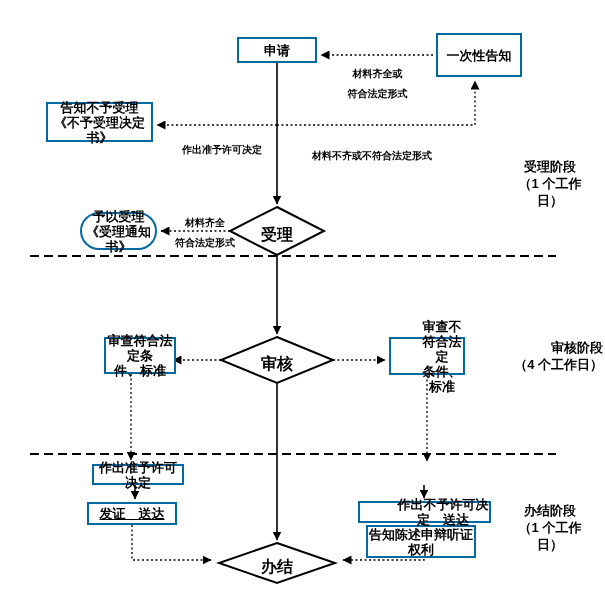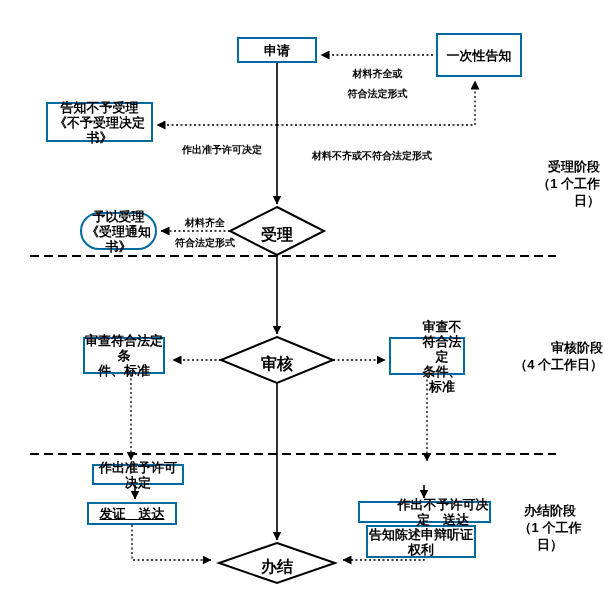--- a/index.html
+++ b/index.html
@@ -64,41 +64,41 @@
     <polygon points="277,337 333,360 277,383 221,360" fill="#fff" stroke="#000" stroke-width="2"></polygon>
     <polygon points="277,543 335,563 277,583 219,563" fill="#fff" stroke="#000" stroke-width="2"></polygon>
   </svg>
 
   <div class="box" style="left:237px; top:37px; width:80px; height:26px;">申请</div>
   <div class="box" style="left:436px; top:33px; width:86px; height:44px;">一次性告知</div>
   <div class="box" style="left:46px; top:102px; width:107px; height:40px;">告知不予受理
 《不予受理决定书》</div>
   <div class="box" style="left:80px; top:212px; width:77px; height:38px;border-radius:19px;">予以受理
 《受理通知书》</div>
-  <div class="box" style="left:83px; top:337px; width:82px; height:37px;">审查符合法定条
+  <div class="box" style="left:104px; top:337px; width:72px; height:37px;">审查符合法定条
 件、标准</div>
   <div class="box" style="left:389px; top:337px; width:76px; height:38px;padding-left:30px;">审查不符合法定
 条件、标准</div>
   <div class="box" style="left:92px; top:464px; width:92px; height:21px;">作出准予许可决定</div>
   <div class="box" style="left:87px; top:502px; width:90px; height:23px;text-decoration:underline;">发证　送达</div>
   <div class="box" style="left:366px; top:485px; width:110px; height:33px;margin-top:40px;">告知陈述申辩听证权利</div>
   <div class="box" style="left:358px; top:501px; width:133px; height:22px;padding-left:37px;">作出不予许可决定　送达</div>
 
   <div class="dlabel" style="left:252px; top:225px; width:50px;">受理</div>
   <div class="dlabel" style="left:252px; top:354px; width:50px;">审核</div>
   <div class="dlabel" style="left:252px; top:557px; width:50px;">办结</div>
 
   <div class="lbl" style="left:325px; top:20px; width:105px;">材料齐全或
 符合法定形式</div>
   <div class="lbl" style="left:163px; top:96px; width:118px;">作出准予许可决定</div>
   <div class="lbl" style="left:302px; top:102px; width:140px;">材料不齐或不符合法定形式</div>
   <div class="lbl" style="left:155px; top:169px; width:100px;">材料齐全
 符合法定形式</div>
 
-  <div class="stage" style="left:500px; top:158px; width:100px;text-align:right;">受理阶段
+  <div class="stage" style="left:500px; top:158px; width:100px;">受理阶段
 （1 个工作
 日）</div>
   <div class="stage" style="left:498px; top:339px; width:105px;text-align:right;">审核阶段
 （4 个工作日）</div>
   <div class="stage" style="left:500px; top:502px; width:100px;">办结阶段
 （1 个工作
 日）</div>
 
 </div>
 

